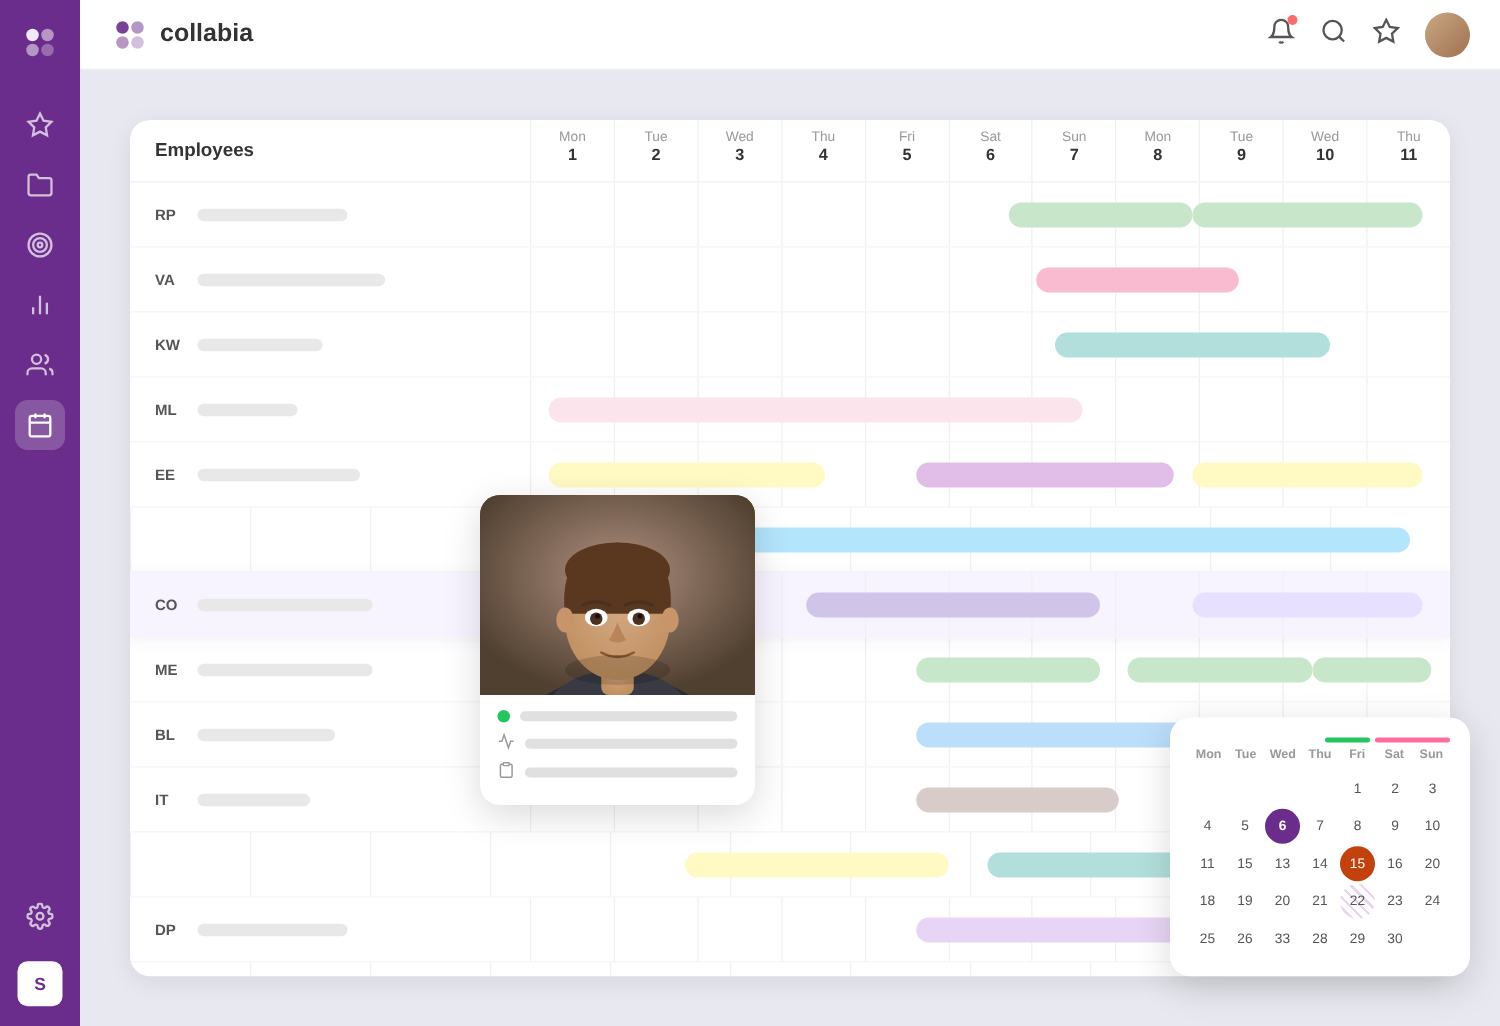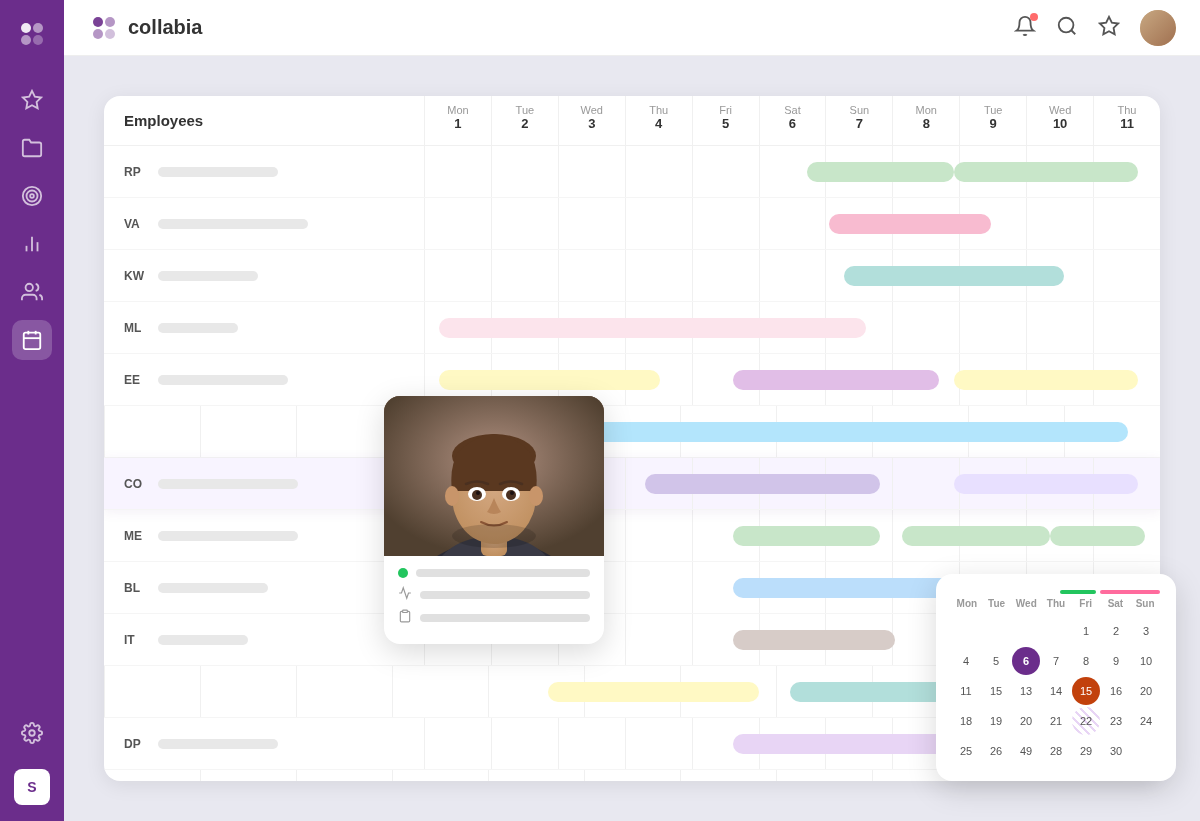--- a/index.html
+++ b/index.html
@@ -939,21 +939,21 @@
           <div class="cal-cell">20</div>
           <div class="cal-cell">18</div>
           <div class="cal-cell">19</div>
           <div class="cal-cell">20</div>
           <div class="cal-cell">21</div>
           <div class="cal-cell striped">22</div>
           <div class="cal-cell">23</div>
           <div class="cal-cell">24</div>
           <div class="cal-cell">25</div>
           <div class="cal-cell">26</div>
-          <div class="cal-cell">49</div>
+          <div class="cal-cell">33</div>
           <div class="cal-cell">28</div>
           <div class="cal-cell">29</div>
           <div class="cal-cell">30</div>
           <div class="cal-cell"></div>
         </div>
     </div>
   </div>
 </div>
 
 </body></html>

